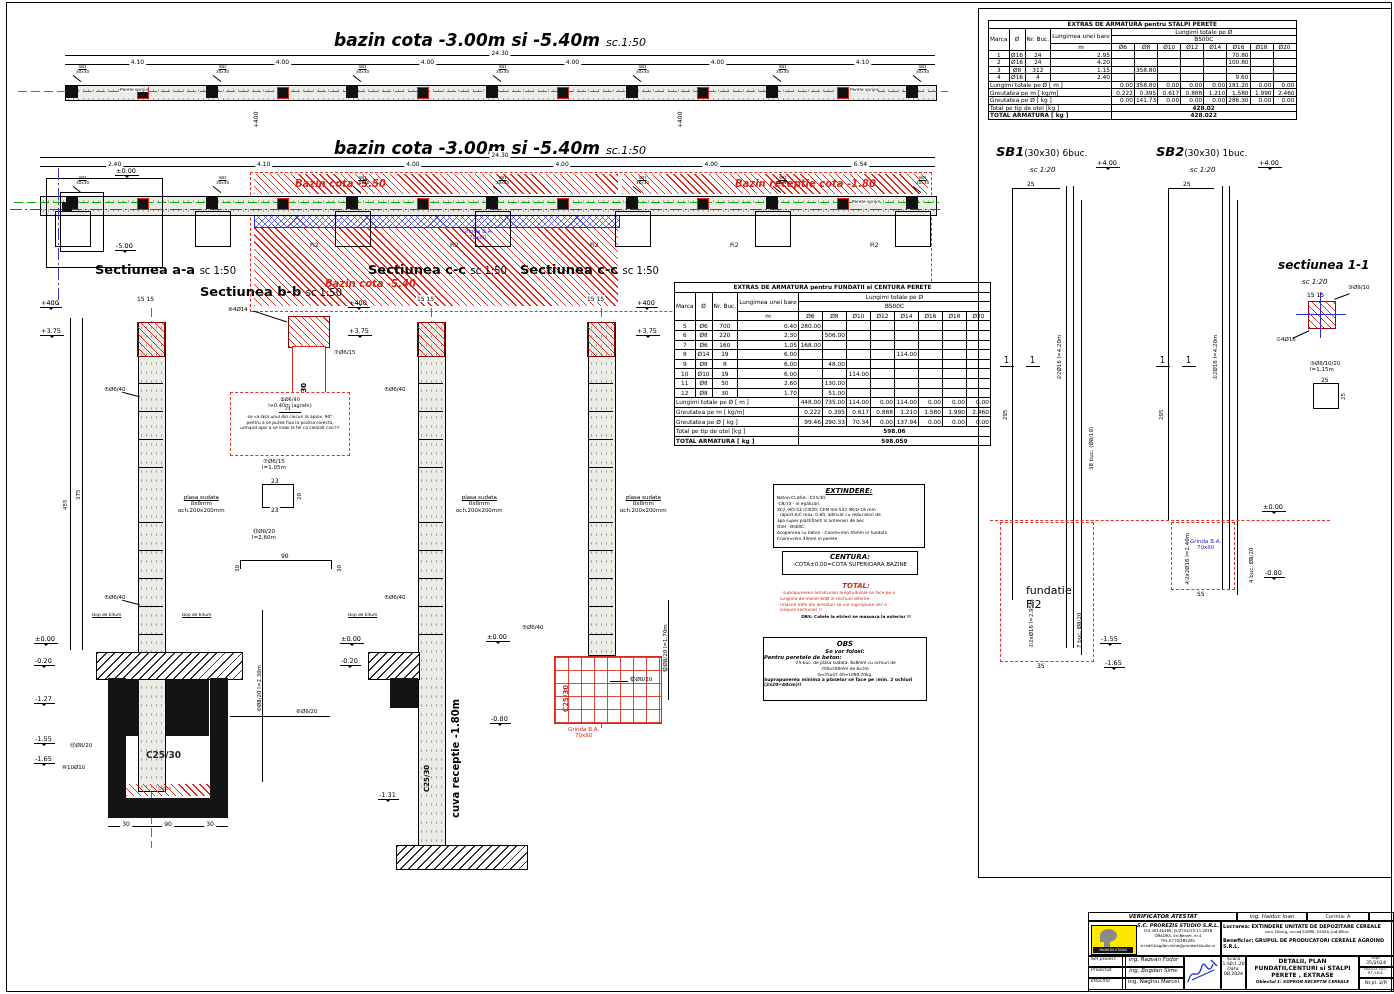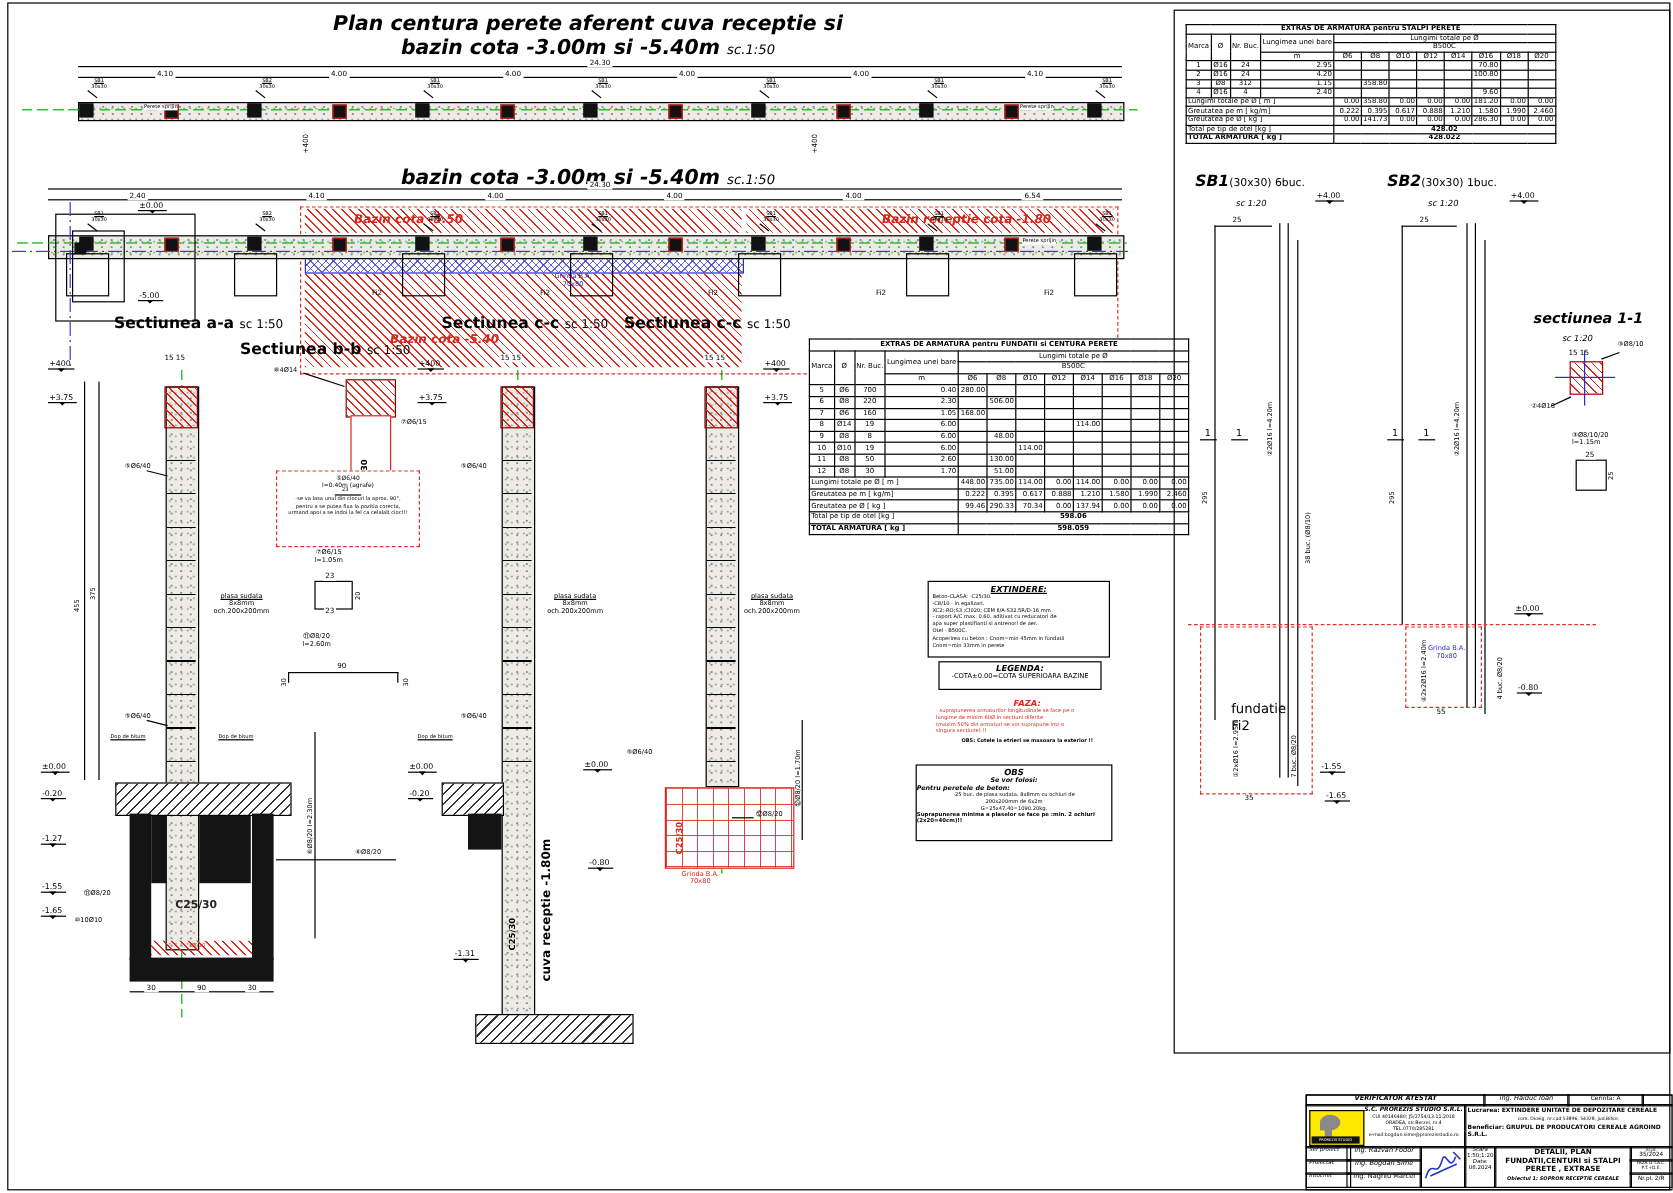--- a/index.html
+++ b/index.html
@@ -48,21 +48,20 @@
   .notettl{font-weight:bold;font-style:italic;font-size:7px;text-align:center}
   .noteln{font-size:4.3px;line-height:1.35;white-space:nowrap}
   .tbc{position:absolute;border:0.7px solid #000;overflow:hidden}
 </style>
 </head>
 <body>
 
 <div id="sheet">
   <div class="frame" style="left:6px;top:2px;width:1384px;height:988px"></div>
 
-  <div class="ttl" style="left:200px;top:10px;width:580px"><span>Plan centura perete aferent cuva receptie si</span></div>
   <div class="ttl" style="left:200px;top:30px;width:580px"><span>bazin cota -3.00m si -5.40m</span> <span class="sc">sc.1:50</span></div>
 
   <div class="dimrow" style="left:65px;top:55px;width:870px">
     <span style="left:435px">24.30</span>
   </div>
   <div class="dimrow" style="left:65px;top:64px;width:870px">
       <span style="left: 72.5px;">4.10</span>
       <span style="left: 217.5px;">4.00</span>
       <span style="left: 362.5px;">4.00</span>
       <span style="left: 507.5px;">4.00</span>
@@ -528,26 +527,26 @@
         <div>    XC2;-RO;S3 ;Cl020; CEM II/A-S32.5R/D-16 mm</div>
         <div>     - raport A/C max. 0.60, aditivat cu reducatori de</div>
         <div>        apa super plastifianti si antrenori de aer.</div>
         <div>Otel     - B500C.</div>
         <div>Acoperirea cu beton : Cnom=min 45mm in fundatii</div>
         <div>                Cnom=min 33mm in perete</div>
       </div>
   </div>
 
   <div class="box" style="left:782px;top:551px;width:134px;height:22px">
-    <div class="notettl" style="margin-top:1px">LEGENDA:</div>
+    <div class="notettl" style="margin-top:1px">CENTURA:</div>
     <div style="font-size:5.6px;text-align:center">-COTA±0.00=COTA SUPERIOARA BAZINE</div>
   </div>
 
   <div class="abs" style="left:780px;top:582px;width:152px">
-    <div class="notettl red">FAZA:</div>
+    <div class="notettl red">TOTAL:</div>
     <div class="noteln red">
         <div>- suprapunerea armaturilor longitudinale se face pe o</div>
         <div>lungime de minim 60Ø in sectiuni diferite</div>
         <div>(maxim 50% din armaturi se vor suprapune intr-o</div>
         <div>singura sectiune) !!</div>
       </div>
     <div style="font-size:4.2px;font-weight:bold;text-align:center;margin-top:1px">OBS: Cotele la etrieri se masoara la exterior !!</div>
   </div>
 
   <div class="box" style="left:763px;top:637px;width:162px;height:62px">

